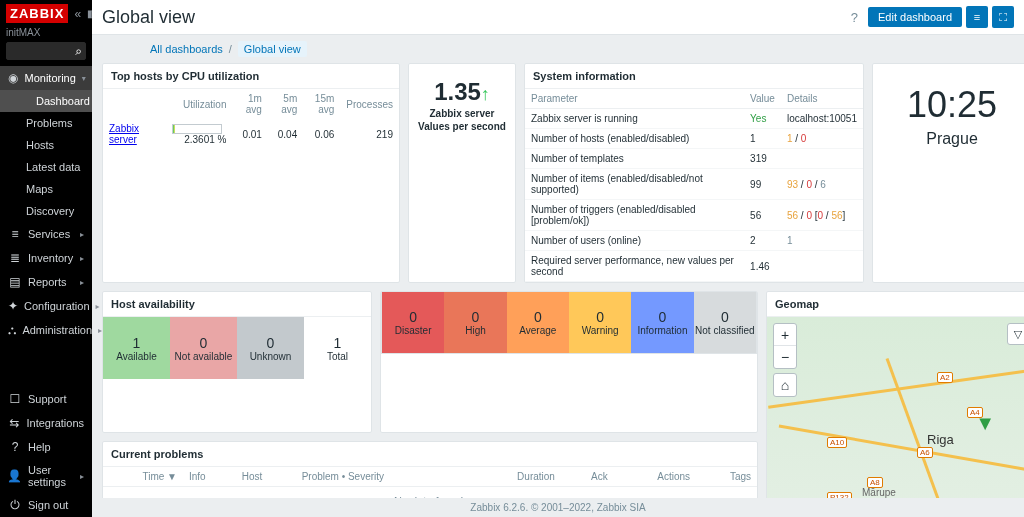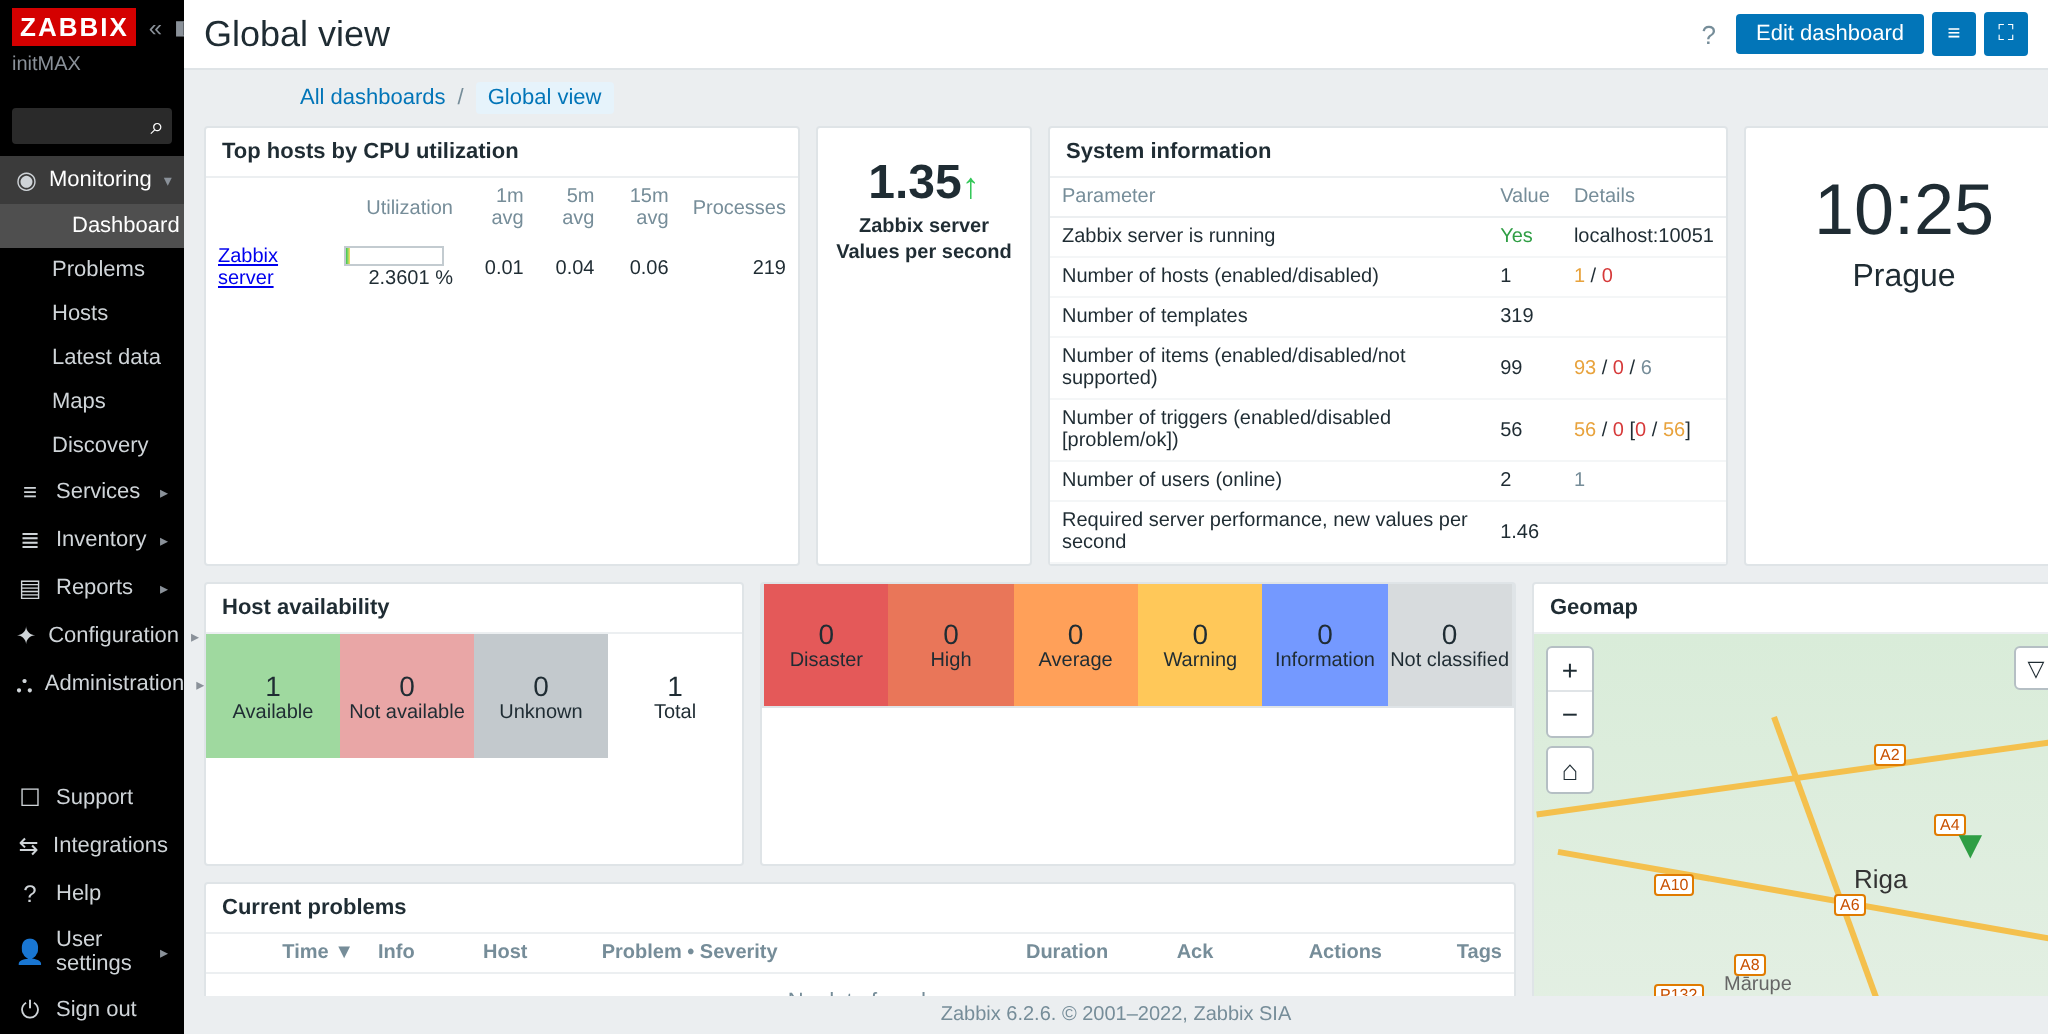--- a/index.html
+++ b/index.html
@@ -4,21 +4,21 @@
 <style>
 * { margin:0; padding:0; box-sizing:border-box; font-family:Arial,Helvetica,sans-serif; }
 body { background:#ebeef0; font-size:11px; color:#1f2c33; width:1024px; height:517px; overflow:hidden; }
 .app { display:flex; height:100%; }
 
 
 .sidebar { width:92px; background:#000000; color:#cfd4d8; display:flex; flex-direction:column; font-size:11px; }
 .logo-row { display:flex; align-items:center; padding:4px 6px; gap:6px; }
 .logo { background:#d40000; color:#fff; font-weight:bold; font-size:13px; padding:2px 4px; letter-spacing:1px; }
 .collapse { color:#8a9199; font-size:12px; cursor:pointer; }
-.user-label { color:#8a9199; font-size:10px; padding:0 6px 16px; }
+.user-label { color:#8a9199; font-size:10px; padding:0 6px 4px; }
 .search-wrap { position:relative; padding:0 6px 6px; }
 .search { width:100%; background:#2a2a2a; border:1px solid #2a2a2a; color:#fff; height:18px; border-radius:2px; padding:0 18px 0 4px; font-size:10px; }
 .search-icon { position:absolute; right:10px; top:2px; color:#fff; font-size:12px; }
 .nav { list-style:none; }
 .nav-item { display:flex; align-items:center; gap:6px; padding:5px 8px; cursor:pointer; }
 .nav-item.active { background:#3b3b3b; color:#fff; }
 .nav-item .icon { width:14px; display:inline-flex; justify-content:center; color:#cfd4d8; font-size:12px; }
 .nav-item .expand { margin-left:auto; font-size:8px; color:#8a9199; }
 .nav-sub { list-style:none; }
 .nav-sub-item { padding:5px 8px 5px 26px; cursor:pointer; color:#cfd4d8; }
@@ -90,21 +90,21 @@
 .geomap-bg { position:absolute; inset:0; background:linear-gradient(#d9ecd9,#e6f0e6); }
 .geomap-ctrl { position:absolute; top:6px; left:6px; background:#fff; border:1px solid #b5bfc4; border-radius:3px; font-size:14px; }
 .geomap-ctrl div { width:22px; height:22px; display:flex; align-items:center; justify-content:center; border-bottom:1px solid #e0e4e7; cursor:pointer; }
 .geomap-ctrl div:last-child { border:none; }
 .geomap-home { top:56px; }
 .geomap-filter { position:absolute; top:6px; right:6px; width:22px; height:22px; background:#fff; border:1px solid #b5bfc4; border-radius:3px; display:flex; align-items:center; justify-content:center; font-size:11px; cursor:pointer; }
 .geomap-marker { position:absolute; color:#2f9e44; font-size:20px; top:95px; right:40px; }
 
 
 .prob-table { width:100%; border-collapse:collapse; font-size:10px; }
-.prob-table th { font-weight:bold; color:#768d99; padding:4px 6px; text-align:left; }
+.prob-table th { font-weight:normal; color:#768d99; padding:4px 6px; text-align:left; }
 .prob-table th:nth-child(n+4) { text-align:right; }
 .no-data { text-align:center; color:#768d99; padding:8px; border-top:1px solid #eceff1; }
 
 .footer { text-align:center; font-size:10px; color:#768d99; padding:4px 0; }
 
 .city-label{position:absolute;font-size:10px;color:#666}
 .road{position:absolute;background:#f4c04d;height:3px}
 .shield{position:absolute;background:#fff;border:1px solid #e07b00;color:#c85000;font-size:8px;padding:0 2px;border-radius:2px}
 </style>
 </head>

